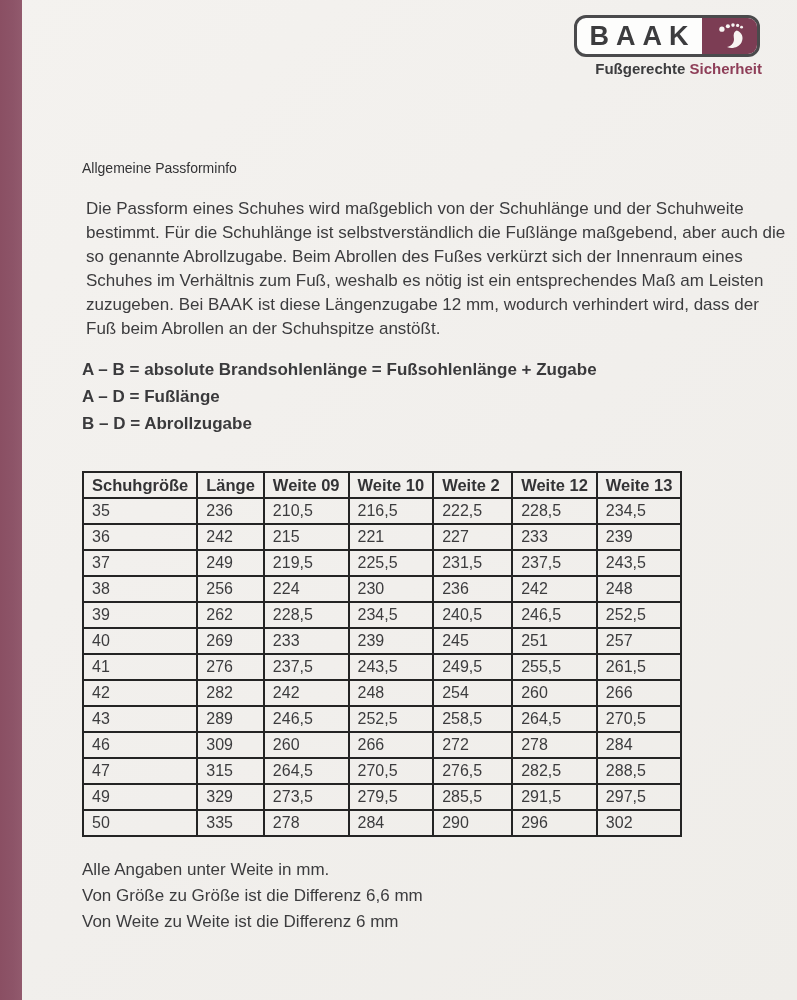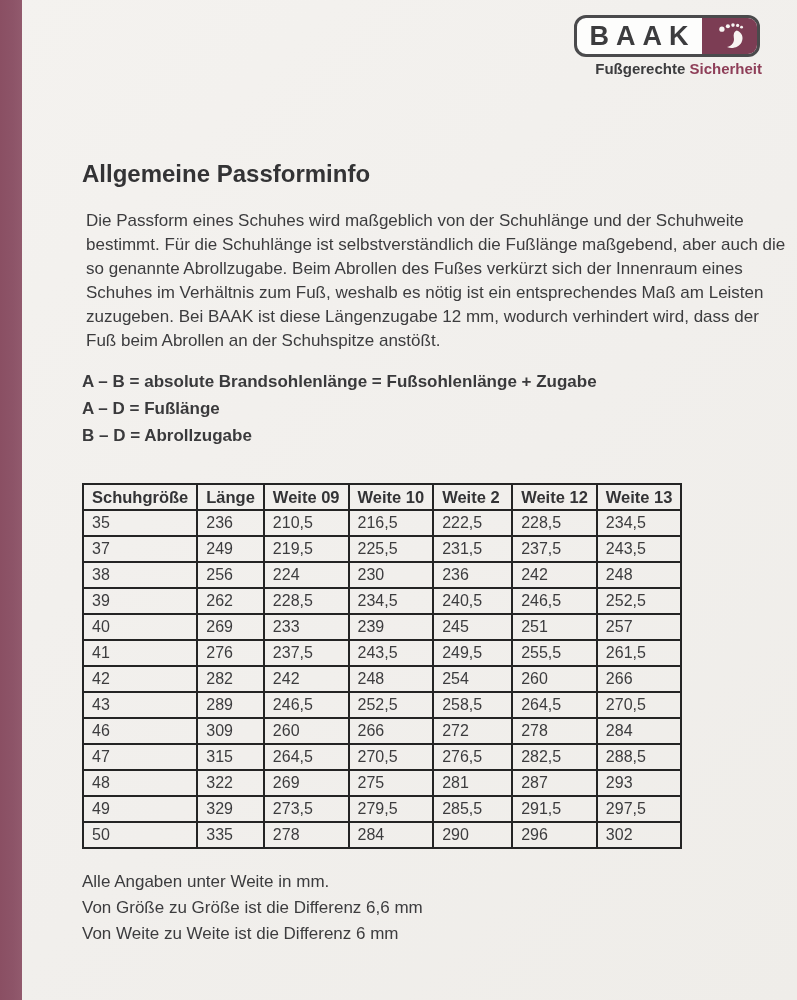--- a/index.html
+++ b/index.html
@@ -38,21 +38,21 @@
   .logo-foot svg{width:34px;height:34px;}
   .tagline{
     margin-top:3px;text-align:right;font-weight:bold;font-size:15px;color:#3c3c3e;
     padding-right:2px;
   }
   .tagline .accent{color:#8e3e58;}
 
   
   .content{position:absolute;left:60px;top:160px;width:682px;color:#39393b;}
   h1.page-title{
-    margin:0 0 21px 0;font-size:24px;font-weight:bold;color:#333335;
+    margin:0 0 21px 0;font-size:14px;font-weight:normal;color:#333335;
   }
   p.intro{
     margin:4px;font-size:17px;line-height:24px;color:#3c3c3e;width:700px;
   }
   .definitions{margin-top:15px;}
   .definitions div{
     font-weight:bold;font-size:17px;line-height:27px;color:#3a3a3c;
   }
 
   
@@ -139,20 +139,29 @@
             <tr>
               <td>35</td>
               <td>236</td>
               <td>210,5</td>
               <td>216,5</td>
               <td>222,5</td>
               <td>228,5</td>
               <td>234,5</td>
             </tr>
             <tr>
+              <td>36</td>
+              <td>242</td>
+              <td>215</td>
+              <td>221</td>
+              <td>227</td>
+              <td>233</td>
+              <td>239</td>
+            </tr>
+            <tr>
               <td>37</td>
               <td>249</td>
               <td>219,5</td>
               <td>225,5</td>
               <td>231,5</td>
               <td>237,5</td>
               <td>243,5</td>
             </tr>
             <tr>
               <td>38</td>
@@ -220,29 +229,20 @@
             <tr>
               <td>47</td>
               <td>315</td>
               <td>264,5</td>
               <td>270,5</td>
               <td>276,5</td>
               <td>282,5</td>
               <td>288,5</td>
             </tr>
             <tr>
-              <td>48</td>
-              <td>322</td>
-              <td>269</td>
-              <td>275</td>
-              <td>281</td>
-              <td>287</td>
-              <td>293</td>
-            </tr>
-            <tr>
               <td>49</td>
               <td>329</td>
               <td>273,5</td>
               <td>279,5</td>
               <td>285,5</td>
               <td>291,5</td>
               <td>297,5</td>
             </tr>
             <tr>
               <td>50</td>

